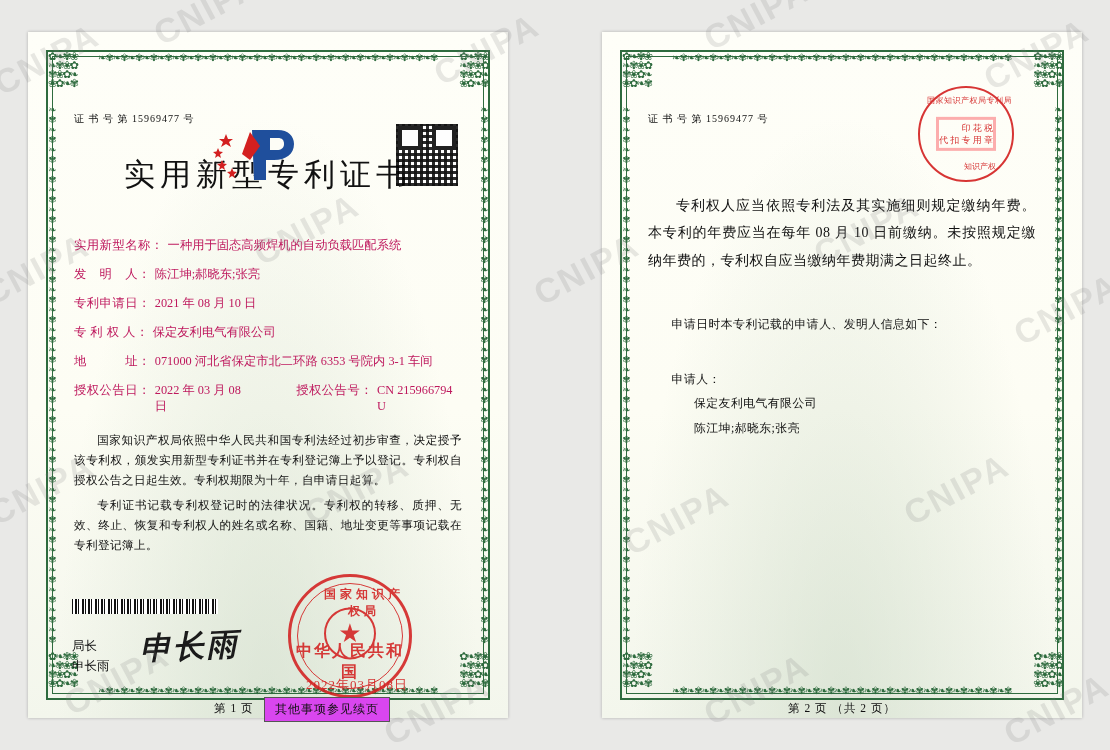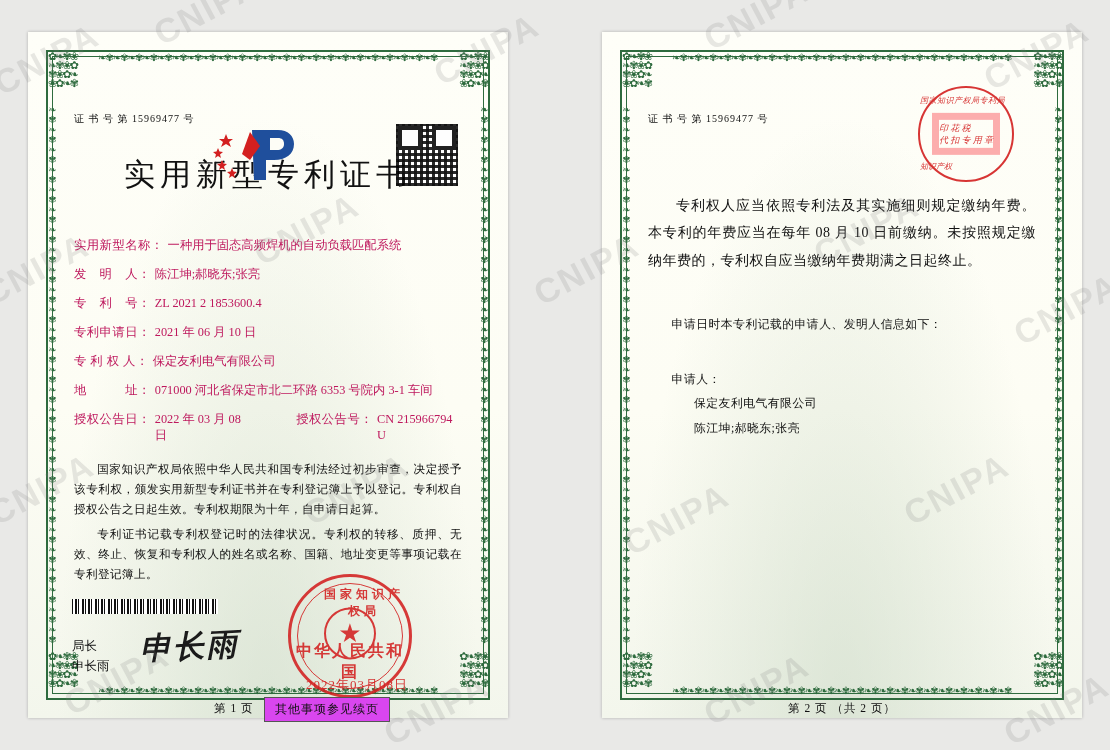--- a/index.html
+++ b/index.html
@@ -288,29 +288,28 @@
     position: absolute;
     right: 22px;
     top: 10px;
     width: 92px;
     height: 92px;
     border-radius: 50%;
     border: 2.5px solid #d32020;
     color: #d32020;
     opacity: .9;
     font-size: 8px;
-    text-align: left;
-    font-style: italic;
+    text-align: right;
   }
   .p2-seal .ctr {
     position: absolute;
     left: 50%; top: 50%;
     transform: translate(-50%,-50%);
     width: 54px;
-    border: 7px solid #fca5a5;
+    border: 3px solid #fca5a5;
     padding: 2px 0;
     font-size: 9px;
     line-height: 1.35;
   }
   .p2-seal .arc-t {
     position: absolute; left:0; right:0; top: 7px;
     font-size: 8px; letter-spacing: .5px;
   }
   .p2-seal .arc-b {
     position: absolute; left:0; right:16px; bottom: 8px;
@@ -420,26 +419,22 @@
       <div class="fields">
         <div class="field-row">
           <span class="field-label">实用新型名称：</span>
           <span class="field-value">一种用于固态高频焊机的自动负载匹配系统</span>
         </div>
         <div class="field-row">
           <span class="field-label">发　明　人：</span>
           <span class="field-value">陈江坤;郝晓东;张亮</span>
         </div>
         <div class="field-row">
-          <span class="field-label">专　利　号：</span>
-          <span class="field-value">ZL 2021 2 1853600.4</span>
-        </div>
-        <div class="field-row">
           <span class="field-label">专利申请日：</span>
-          <span class="field-value">2021 年 06 月 10 日</span>
+          <span class="field-value">2021 年 08 月 10 日</span>
         </div>
         <div class="field-row">
           <span class="field-label">专 利 权 人：</span>
           <span class="field-value">保定友利电气有限公司</span>
         </div>
         <div class="field-row">
           <span class="field-label">地　　　址：</span>
           <span class="field-value">071000 河北省保定市北二环路 6353 号院内 3-1 车间</span>
         </div>
         <div class="field-row double">

